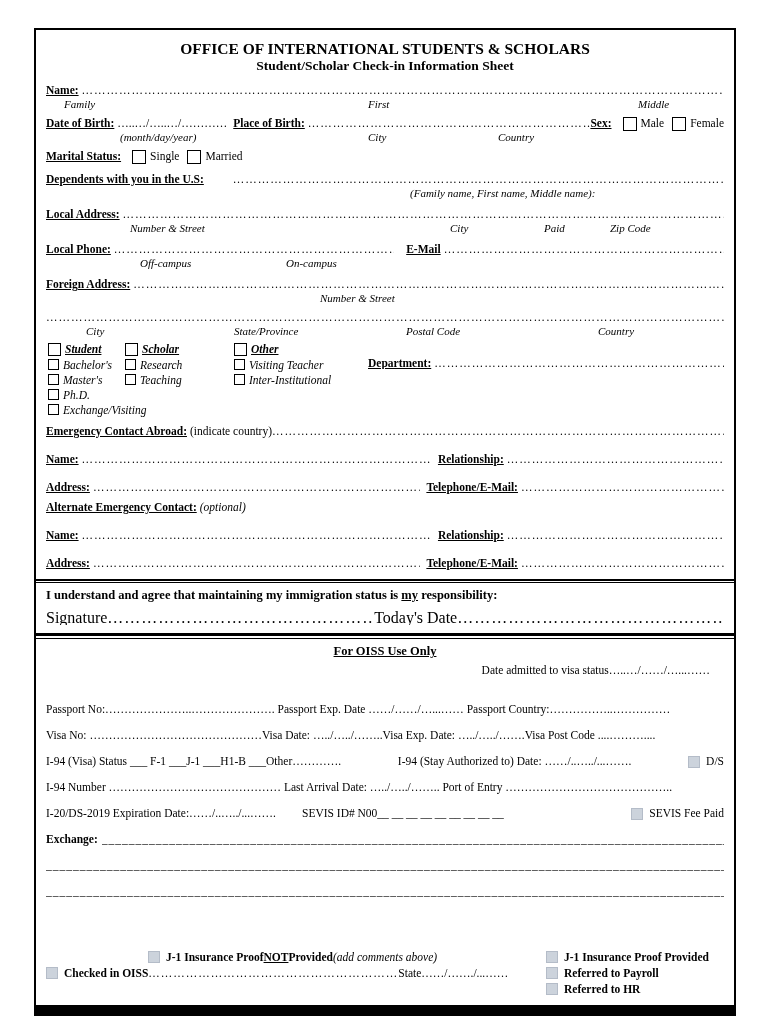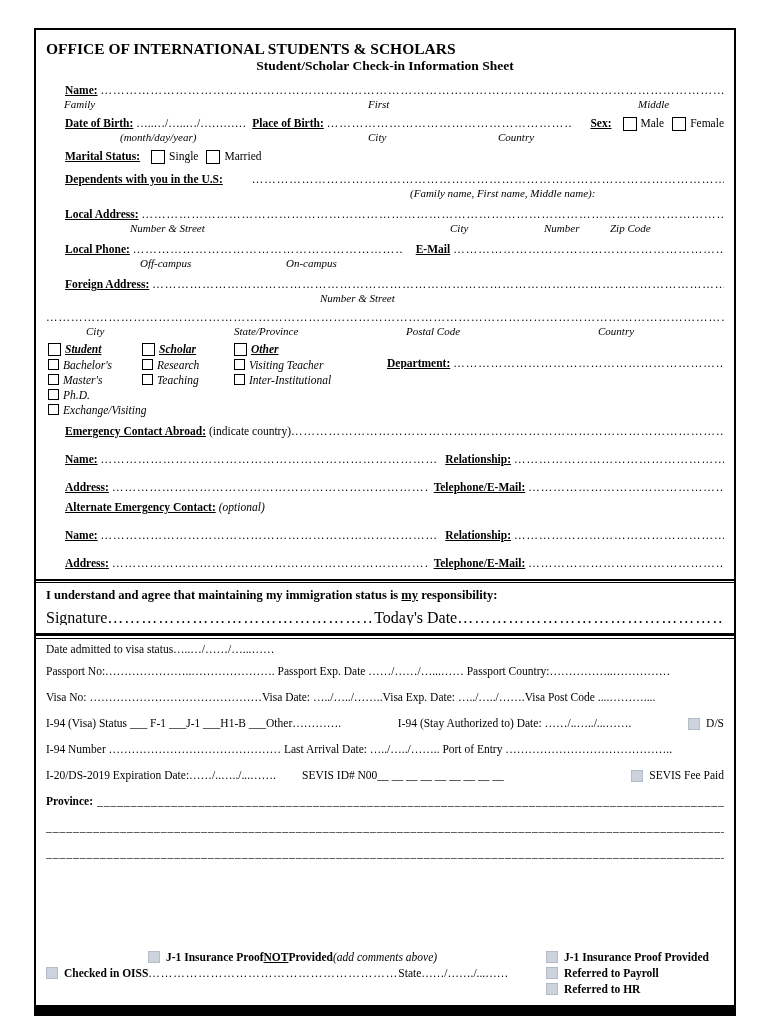--- a/index.html
+++ b/index.html
@@ -4,26 +4,26 @@
 <style>
   * { box-sizing: border-box; margin: 0; padding: 0; }
   html, body { background: #ffffff; }
   body { width: 770px; height: 1024px; }
   .page { width: 770px; height: 1024px; position: relative; background: #fff; color: #000;
           font-family: "Liberation Serif", serif; }
   .sheet { position: absolute; left: 34px; right: 34px; top: 28px; bottom: 8px;
            border: 2px solid #000; padding: 6px 10px 0 10px; display: flex;
            flex-direction: column; overflow: hidden; }
 
-  .title { text-align: left; font-weight: bold; font-size: 15.5px; margin-top: 4px; }
+  .title { text-align: center; font-weight: bold; font-size: 15.5px; margin-top: 4px; }
   .subtitle { text-align: center; font-weight: bold; font-size: 13.5px; margin-bottom: 9px; }
 
   .row { display: flex; align-items: baseline; white-space: nowrap; font-size: 11.5px;
          line-height: 15px; overflow: hidden; }
-  .lbl { font-weight: bold; text-decoration: underline; margin-right: 3px; flex: none; margin-left: 19px; }
+  .lbl { font-weight: bold; text-decoration: underline; margin-right: 3px; flex: none; }
   .b { font-weight: bold; }
   .bu { font-weight: bold; text-decoration: underline; }
   .i { font-style: italic; }
   .u { text-decoration: underline; }
   .fill { flex: 1 1 0; min-width: 0; overflow: hidden; white-space: nowrap; letter-spacing: 1px; }
   .fill.f2 { flex-grow: 0.62; }
 
   .hintrow { position: relative; height: 14px; font-size: 11px; font-style: italic; flex: none; }
   .hint { position: absolute; top: 0; white-space: nowrap; font-style: italic; }
 
@@ -45,21 +45,21 @@
                  margin: 6px -10px 5px -10px; flex: none; }
   .rule-thick { border-top: 3.5px solid #000; border-bottom: 1px solid #000; height: 6px;
                 margin: 4px -10px 3px -10px; flex: none; }
 
   .agree { font-weight: bold; font-size: 12.5px; margin-bottom: 7px; white-space: nowrap; overflow: hidden; }
   .sig-row { font-size: 16px; }
 
   .oiss-head { text-align: center; font-size: 12.5px; font-weight: bold; margin: 2px 0 4px; }
   .oiss-line { font-size: 11.5px; line-height: 15px; margin-bottom: 11px; white-space: nowrap;
                overflow: hidden; flex: none; }
-  .oiss-line.alignr { text-align: left; padding-right: 14px; margin-bottom: 7px; }
+  .oiss-line.alignr { text-align: right; padding-right: 14px; margin-bottom: 24px; }
   .flexline { display: flex; align-items: baseline; }
   .spacer { flex: 1 1 0; }
   .gapw { display: inline-block; width: 26px; flex: none; }
 
   .gb { display: inline-block; width: 12px; height: 12px; background: #ccd3dc;
         border: 1px solid #b4bcc8; margin-right: 6px; flex: none; align-self: center; }
 
   .footrow { margin-top: auto; display: flex; font-size: 11.5px; flex: none; }
   .fleft { flex: 1 1 0; min-width: 0; }
   .fright { width: 178px; flex: none; }
@@ -123,21 +123,21 @@
       <span class="hint" style="left:364px">(Family name, First name, Middle name):</span>
     </div>
 
     <div class="row">
       <span class="lbl">Local Address:</span>
       <span class="fill">………………………………………………………………………………………………………………………………………………………………………………………………………………………………………………………………………………………………</span>
     </div>
     <div class="hintrow mb6">
       <span class="hint" style="left:84px">Number &amp; Street</span>
       <span class="hint" style="left:404px">City</span>
-      <span class="hint" style="left:498px">Number</span>
+      <span class="hint" style="left:498px">Paid</span>
       <span class="hint" style="left:564px">Zip Code</span>
     </div>
 
     <div class="row">
       <span class="lbl">Local Phone:</span>
       <span class="fill">………………………………………………………………………………………………………………………………………………………………………………………………………………………………………………………………………………………………</span>
       <span class="lbl" style="margin-left:12px">E-Mail</span>
       <span class="fill">………………………………………………………………………………………………………………………………………………………………………………………………………………………………………………………………………………………………</span>
     </div>
     <div class="hintrow mb6">
@@ -179,21 +179,21 @@
         </div>
         <div class="cbline">
           <span class="cb"></span>
           <span>Ph.D.</span>
         </div>
         <div class="cbline">
           <span class="cb"></span>
           <span>Exchange/Visiting</span>
         </div>
       </div>
-      <div class="scol" style="left:96px">
+      <div class="scol" style="left:79px">
         <div class="cbline head">
           <span class="cb"></span>
           <span class="bu">Scholar</span>
         </div>
         <div class="cbline">
           <span class="cb"></span>
           <span>Research</span>
         </div>
         <div class="cbline">
           <span class="cb"></span>
@@ -259,20 +259,23 @@
       <span>I understand and agree that maintaining my immigration status is </span><span class="u">my</span><span> responsibility:</span>
     </div>
     <div class="row sig-row mb4">
       <span>Signature</span>
       <span class="fill">………………………………………………………………………………………………………………………………………………………………………………………………………………………………………………………………………………………………</span>
       <span>Today's Date</span>
       <span class="fill">………………………………………………………………………………………………………………………………………………………………………………………………………………………………………………………………………………………………</span>
     </div>
 
     <div class="rule-thick"></div>
+    <div class="oiss-head">
+      <span class="bu">For OISS Use Only</span>
+    </div>
     <div class="oiss-line alignr">Date admitted to visa status…..…/……/…...……</div>
     <div class="oiss-line">Passport No:…………………..…………………. Passport Exp. Date ……/……/…...…… Passport Country:……………..……………</div>
     <div class="oiss-line">Visa No: ………………………………………Visa Date: …../…../……..Visa Exp. Date: …../…../…….Visa Post Code ....………....</div>
     <div class="oiss-line flexline">
       <span>I-94 (Visa) Status ___ F-1  ___J-1  ___H1-B  ___Other………….</span>
       <span class="spacer"></span>
       <span>I-94 (Stay Authorized to) Date: ……/..…../...…….</span>
       <span class="spacer"></span>
       <span class="gb"></span>
       <span>D/S</span>
@@ -280,21 +283,21 @@
     <div class="oiss-line">I-94 Number ……………………………………… Last Arrival Date: …../…../…….. Port of Entry ……………………………………..</div>
     <div class="oiss-line flexline">
       <span>I-20/DS-2019 Expiration Date:……/..…../...…….</span>
       <span class="gapw"></span>
       <span>SEVIS ID# N00__ __ __ __ __ __ __ __ __</span>
       <span class="spacer"></span>
       <span class="gb"></span>
       <span>SEVIS Fee Paid</span>
     </div>
     <div class="row" style="margin-bottom:11px">
-      <span class="b" style="margin-right:4px">Province:</span>
+      <span class="b" style="margin-right:4px">Exchange:</span>
       <span class="fill">________________________________________________________________________________________________________________________________________________</span>
     </div>
     <div class="row" style="margin-bottom:11px">
       <span class="fill">________________________________________________________________________________________________________________________________________________</span>
     </div>
     <div class="row">
       <span class="fill">________________________________________________________________________________________________________________________________________________</span>
     </div>
 
     <div class="footrow">

